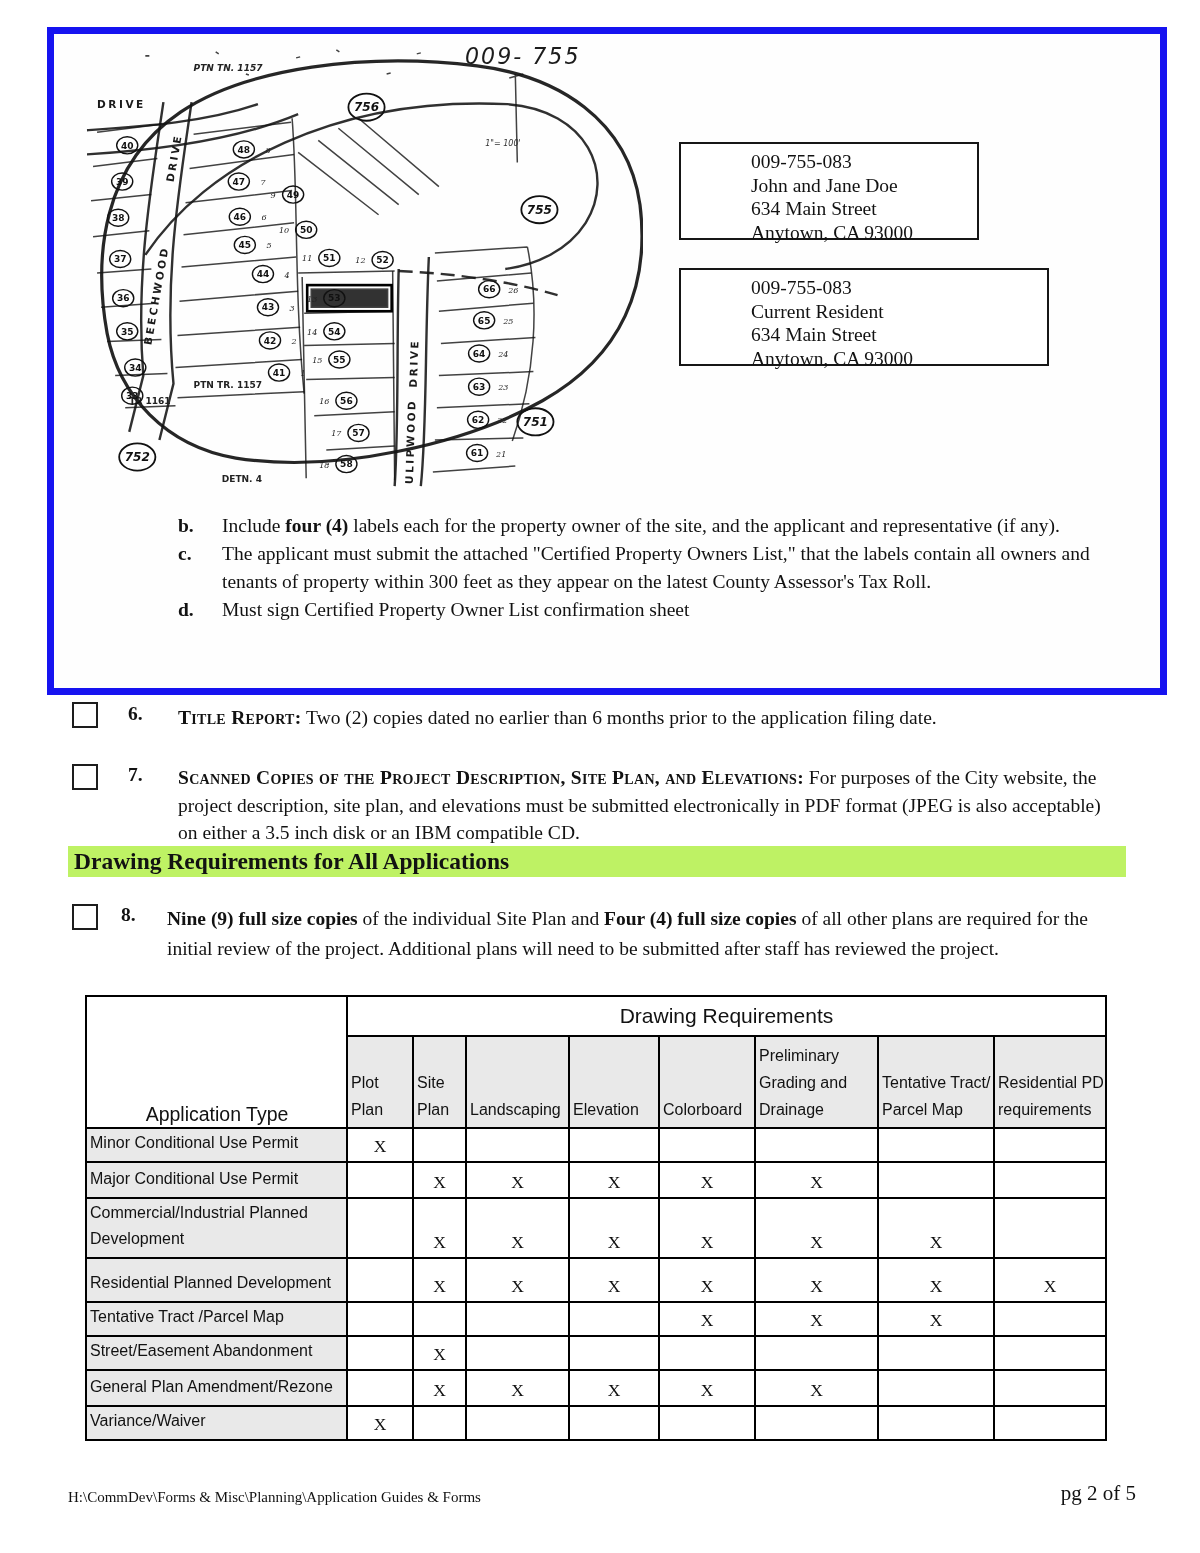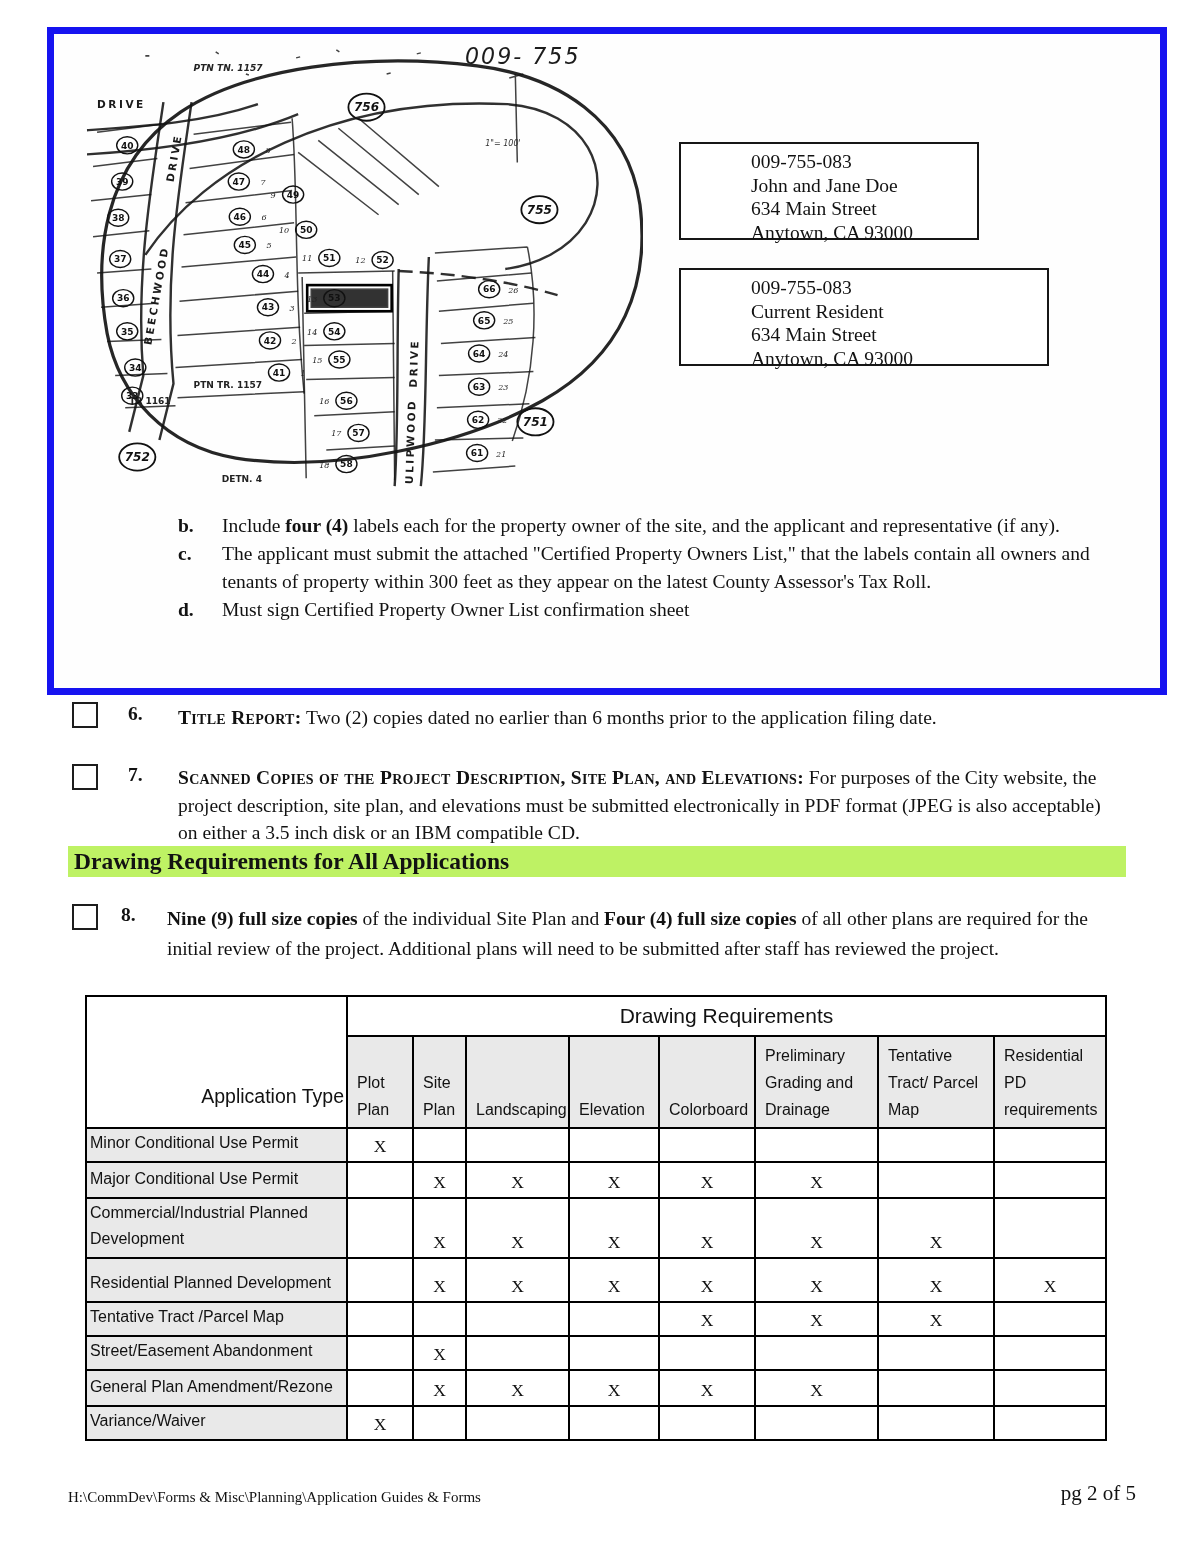--- a/index.html
+++ b/index.html
@@ -43,24 +43,24 @@
   .sc{font-variant:small-caps;letter-spacing:.3px;}
   b{font-weight:bold;}
   
   .secbar{position:absolute;left:68px;top:846px;width:1052px;height:31px;background:#bef264;
           font-size:23.5px;font-weight:bold;padding-left:6px;line-height:31px;}
   
   .reqtable{position:absolute;left:85px;top:995px;border-collapse:collapse;table-layout:fixed;
             font-family:"Liberation Sans",sans-serif;}
   .reqtable th,.reqtable td{border:2px solid #000;overflow:hidden;}
   .t-title{font-weight:normal;font-size:21px;text-align:center;vertical-align:middle;height:36px;background:#fff;}
-  .t-corner{vertical-align:bottom;text-align:right;font-size:19.5px;font-weight:normal;
-            padding:0 2px 19px 3px;background:#fff;}
+  .t-corner{vertical-align:bottom;text-align:center;font-size:19.5px;font-weight:normal;
+            padding:0 2px 1px 3px;background:#fff;}
   .t-colhead{background:#e9e9e9;font-weight:normal;font-size:16px;text-align:left;
-             vertical-align:bottom;padding:2px 1px 4px 9px;line-height:27px;height:84px;}
+             vertical-align:bottom;padding:2px 1px 4px 3px;line-height:27px;height:84px;}
   .t-rowhead{background:#e9e9e9;font-size:16px;vertical-align:bottom;
              padding:1px 2px 5px 3px;line-height:26px;text-align:left;font-weight:normal;}
   .t-mark{text-align:center;vertical-align:bottom;font-family:"Liberation Serif",serif;
           font-size:17.5px;padding-bottom:4px;background:#fff;}
   
   .fpath{position:absolute;left:68px;top:1489px;font-size:15px;}
   .fpage{position:absolute;right:64px;top:1481px;font-size:21px;}
 </style>
 </head>
 <body>

